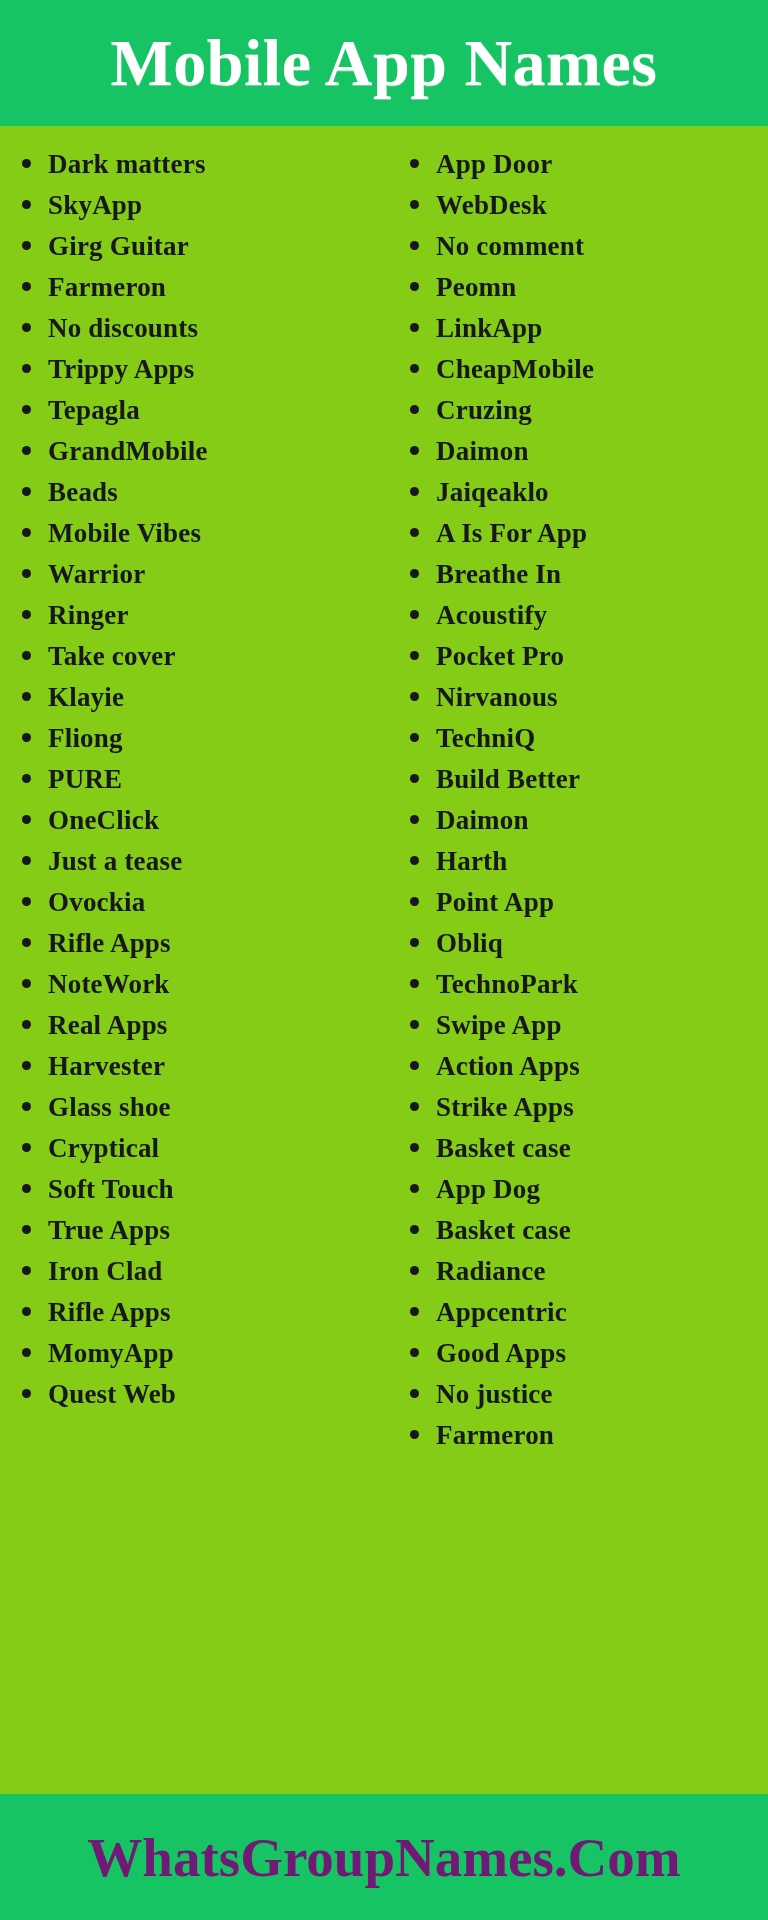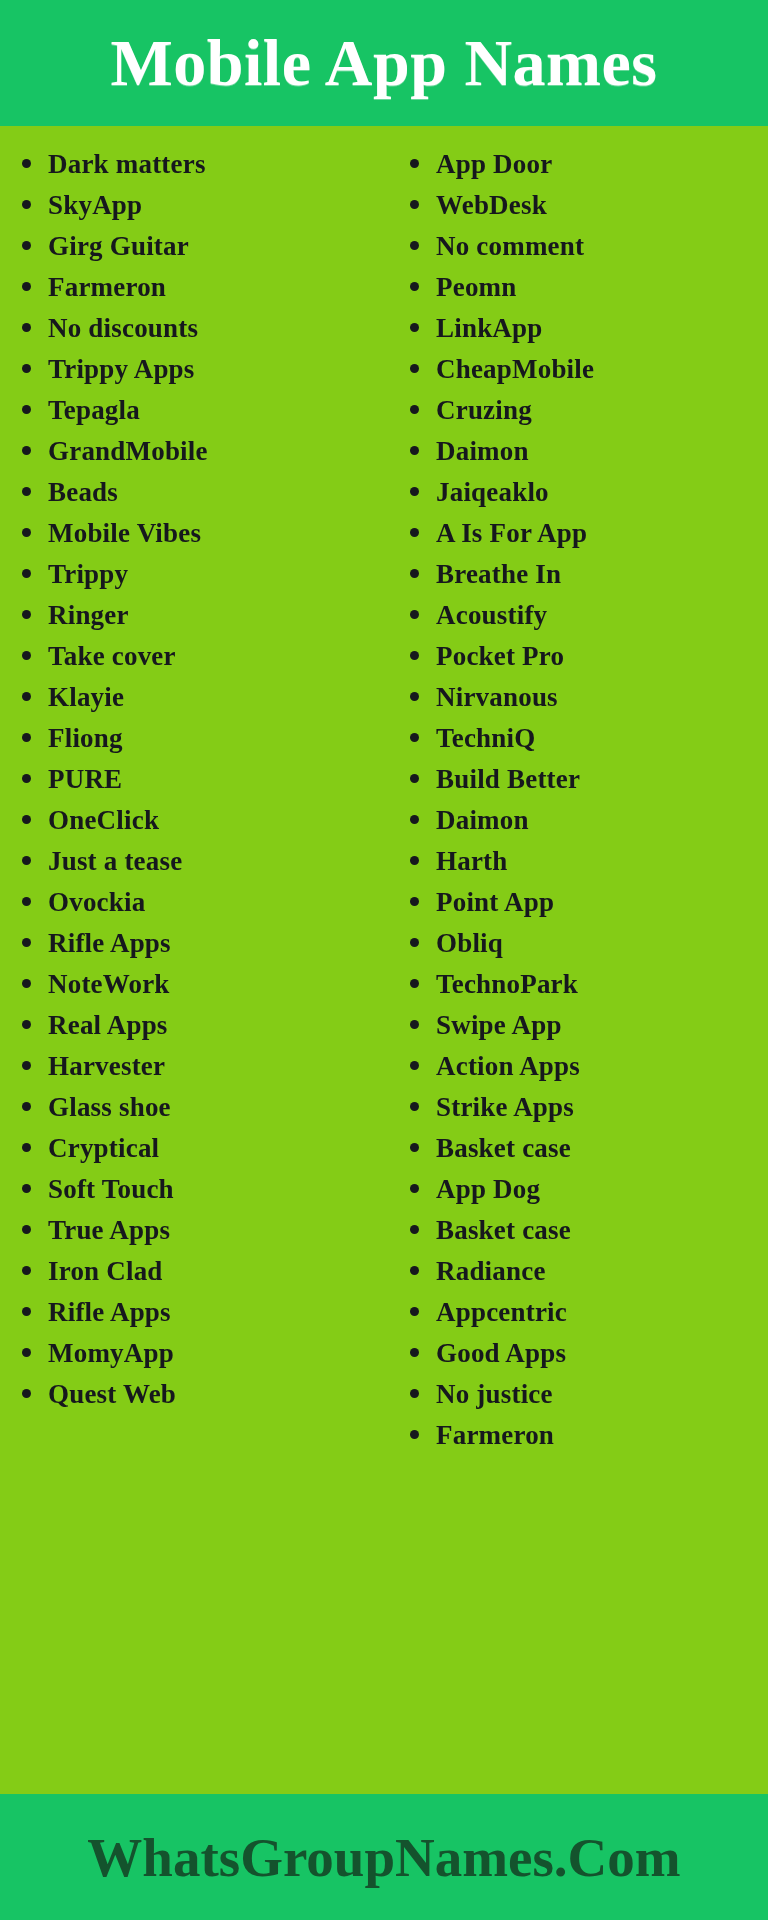--- a/index.html
+++ b/index.html
@@ -101,21 +101,21 @@
     background: #17c464;
     height: 126px;
     min-height: 126px;
     display: flex;
     align-items: center;
     justify-content: center;
     padding: 0 10px;
     box-sizing: border-box;
   }
   .footer-title {
-    color: #14532d;
+    color: #701a75;
     font-family: "Liberation Serif", "DejaVu Serif", serif;
     font-weight: bold;
     font-size: 55px;
     line-height: 1;
     white-space: nowrap;
     text-align: left;
   }
 </style>
 </head>
 <body>
@@ -165,21 +165,21 @@
           <li>
             <span class="bullet"></span>
             <span class="item-label">Beads</span>
           </li>
           <li>
             <span class="bullet"></span>
             <span class="item-label">Mobile Vibes</span>
           </li>
           <li>
             <span class="bullet"></span>
-            <span class="item-label">Trippy</span>
+            <span class="item-label">Warrior</span>
           </li>
           <li>
             <span class="bullet"></span>
             <span class="item-label">Ringer</span>
           </li>
           <li>
             <span class="bullet"></span>
             <span class="item-label">Take cover</span>
           </li>
           <li>

